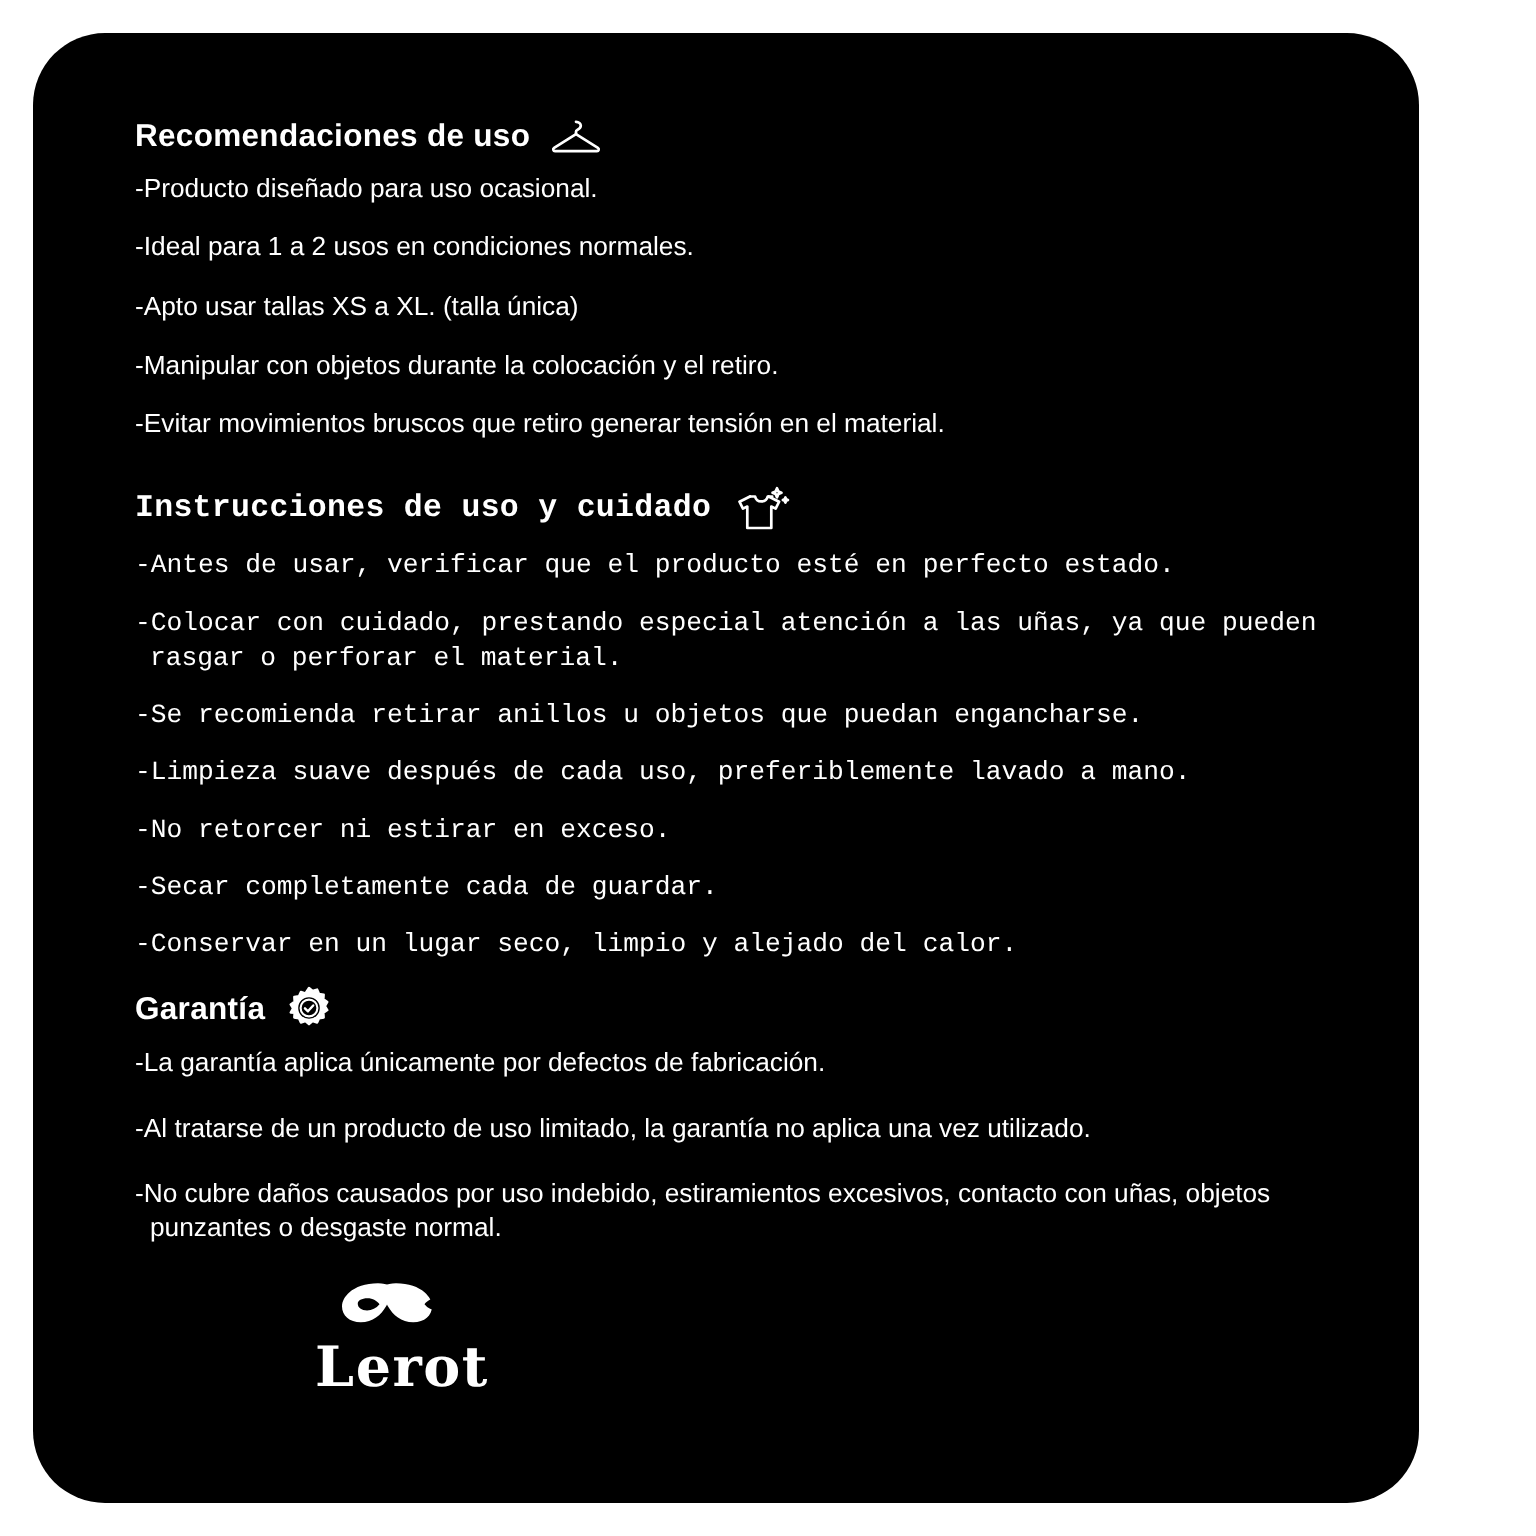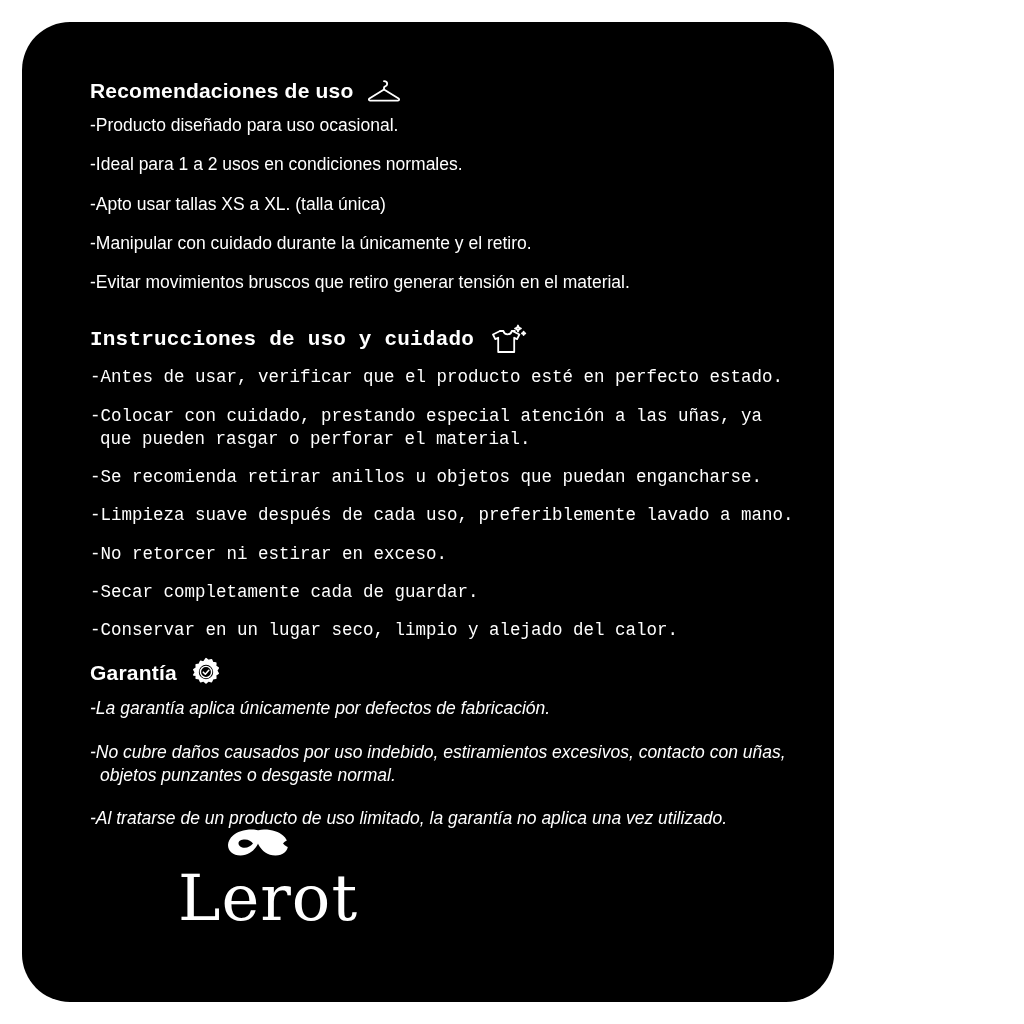--- a/index.html
+++ b/index.html
@@ -10,21 +10,21 @@
   body {
     width: 1024px;
     height: 1024px;
     font-family: "Liberation Sans", sans-serif;
     overflow: hidden;
   }
   .card {
     position: absolute;
     left: 22px;
     top: 22px;
-    width: 812px;
+    width: 924px;
     height: 980px;
     background: #000000;
     border-radius: 48px;
     box-sizing: border-box;
     padding: 52px 40px 0 56px;
     color: #ffffff;
   }
   .section {
     margin: 0;
   }
@@ -55,38 +55,38 @@
     padding-left: 22px;
     text-indent: -10px;
     max-width: 800px;
   }
   .bullets li b {
     font-weight: normal;
   }
   .s1 { margin-top: 4px; }
   .s2 { margin-top: 28px; font-family: Liberation Mono, monospace; }
   .s3 { margin-top: 13px; }
-  .s3 .bullets { margin-top: 6px; font-style: italic; }
+  .s3 .bullets { margin-top: 6px; }
   .s3 .bullets li { margin-bottom: 20px; }
   .s1 .bullets li { margin-bottom: 16px; }
   .brand {
     position: absolute;
     left: 96px;
     bottom: 72px;
     width: 300px;
     text-align: center;
   }
   .brand-mask {
     display: block;
     margin: 0 auto 2px auto;
   }
   .brand-name {
     font-family: "DejaVu Serif", serif;
-    font-weight: normal;
-    font-size: 64px;
+    font-weight: bold;
+    font-size: 37px;
     letter-spacing: 1px;
     line-height: 1;
     color: #ffffff;
   }
 </style>
 </head>
 <body>
 
 <div class="card">
 
@@ -97,21 +97,21 @@
         <svg width="34" height="26" viewBox="0 0 34 26" fill="none" stroke="#ffffff" stroke-width="1.8" stroke-linecap="round" stroke-linejoin="round">
           <path d="M17 3.2c1.9 0 3.2 1.2 3.2 2.7 0 1.4-1.2 2.2-2.4 2.7-.7.3-.8.6-.8 1.2v1.4"></path>
           <path d="M17 11.4 2.4 20.6c-1 .6-.6 2.1.6 2.1h28c1.2 0 1.6-1.5.6-2.1L17 11.4z"></path>
         </svg>
       </span>
     </div>
     <ul class="bullets">
       <li><span>-Producto diseñado para </span><b>uso ocasional.</b><span></span></li>
       <li><span>-Ideal para </span><b>1 a 2 usos</b><span> en condiciones normales.</span></li>
       <li><span>-Apto usar </span><b>tallas XS a XL. (talla única)</b><span></span></li>
-      <li><span>-Manipular con cuidado durante la únicamente y el retiro.</span></li>
+      <li><span>-Manipular con objetos durante la colocación y el retiro.</span></li>
       <li><span>-Evitar movimientos bruscos que retiro generar tensión en el material.</span></li>
     </ul>
   </div>
 
   <div class="section s2">
     <div class="section-head">
       <span>Instrucciones de uso y cuidado</span>
       <span class="icon">
         <svg width="40" height="34" viewBox="0 0 40 34" fill="none" stroke="#ffffff" stroke-width="1.8" stroke-linecap="round" stroke-linejoin="round">
           <path d="M12 9 5 12.5l2.3 4.6 2.9-1.4V30h16V15.7l2.9 1.4 2.3-4.6L24.4 9"></path>
@@ -139,22 +139,22 @@
         <svg width="30" height="30" viewBox="0 0 30 30" fill="none" stroke="#ffffff" stroke-width="1.6" stroke-linecap="round" stroke-linejoin="round">
           <path d="M15 1.6l2.4 2 3-.9 1.3 2.9 3.1.5-.2 3.1 2.6 1.8-1.6 2.7 1.6 2.7-2.6 1.8.2 3.1-3.1.5-1.3 2.9-3-.9-2.4 2-2.4-2-3 .9-1.3-2.9-3.1-.5.2-3.1L2.8 18l1.6-2.7-1.6-2.7 2.6-1.8-.2-3.1 3.1-.5 1.3-2.9 3 .9z" fill="#ffffff" stroke="#ffffff"></path>
           <circle cx="15" cy="15" r="6.4" fill="#000000" stroke="#000000"></circle>
           <circle cx="15" cy="15" r="5.6" fill="none" stroke="#ffffff" stroke-width="1.4"></circle>
           <path d="M12.3 15.2l2 2 3.5-3.9" stroke="#ffffff" stroke-width="1.6"></path>
         </svg>
       </span>
     </div>
     <ul class="bullets">
       <li><span>-La garantía aplica únicamente por defectos de fabricación.</span></li>
+      <li><span>-Al tratarse de un producto de uso limitado, la garantía no aplica una vez utilizado.</span></li>
       <li><span>-No cubre daños causados por uso indebido, estiramientos excesivos, contacto con uñas, objetos punzantes o desgaste normal.</span></li>
-      <li><span>-Al tratarse de un producto de uso limitado, la garantía no aplica una vez utilizado.</span></li>
     </ul>
   </div>
 
   <div class="brand">
     <span class="brand-mask">
       <svg width="86" height="34" viewBox="0 0 86 34" fill="#ffffff">
         <path d="M43 6.5c-5.5 0-9.5-3-16-3C18.5 3.5 12 6 8 9.5c-3 2.6-5 6-5 9.5 0 6 5 10.5 12.5 10.5 8 0 13.5-4.6 17-10.8.2-.4.4-.7.5-1.1.1.4.3.7.5 1.1 3.5 6.2 9 10.8 17 10.8C58 29.5 63 25 63 19c0-3.5-2-6.9-5-9.5-4-3.5-10.5-6-19-6-6.5 0-10.5 3-16 3z"></path>
         <path d="M20 13.5c3.5 0 6.5 1.8 8 4-2.2 2.6-5 4.2-8.3 4.2-3.6 0-6.2-2-6.2-4.5 0-2.2 2.6-3.7 6.5-3.7z" fill="#000000"></path>
         <path d="M66 13.5c-3.5 0-6.5 1.8-8 4 2.2 2.6 5 4.2 8.3 4.2 3.6 0 6.2-2 6.2-4.5 0-2.2-2.6-3.7-6.5-3.7z" fill="#000000"></path>
       </svg>

